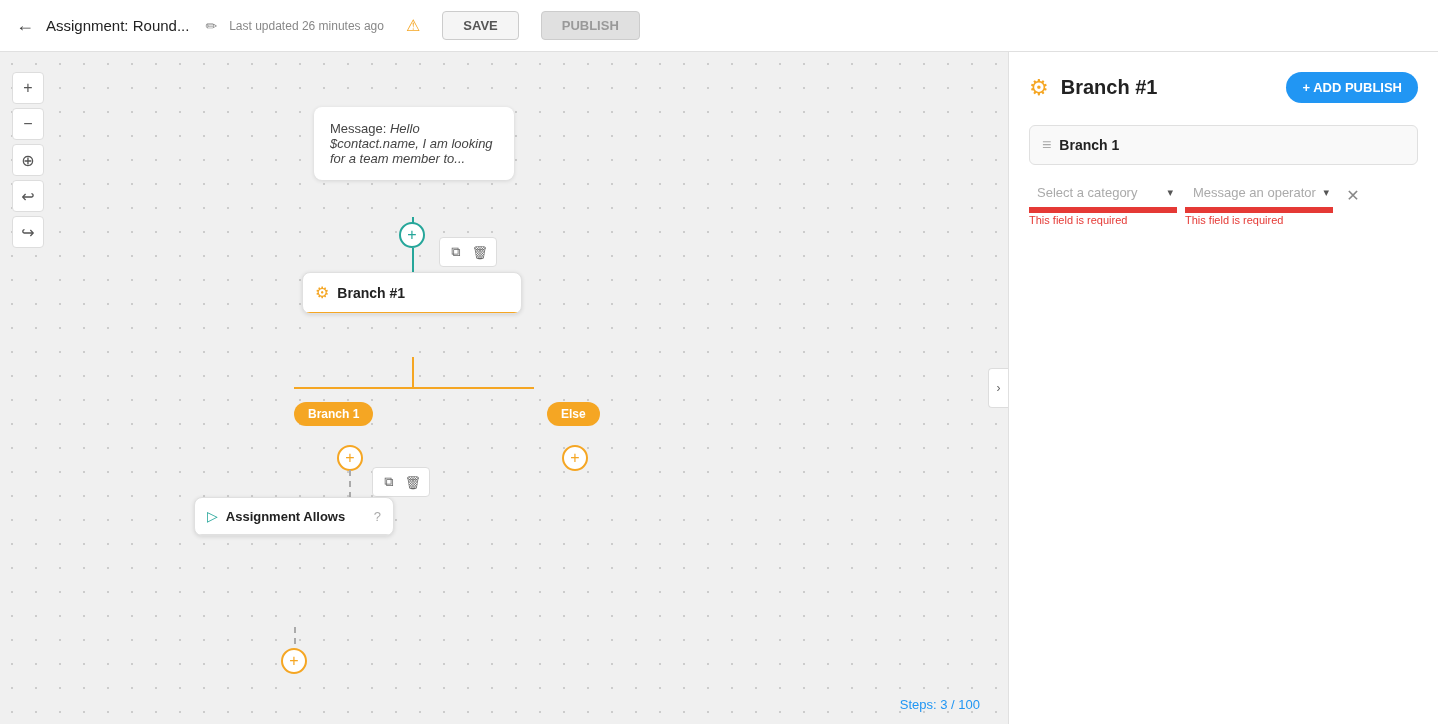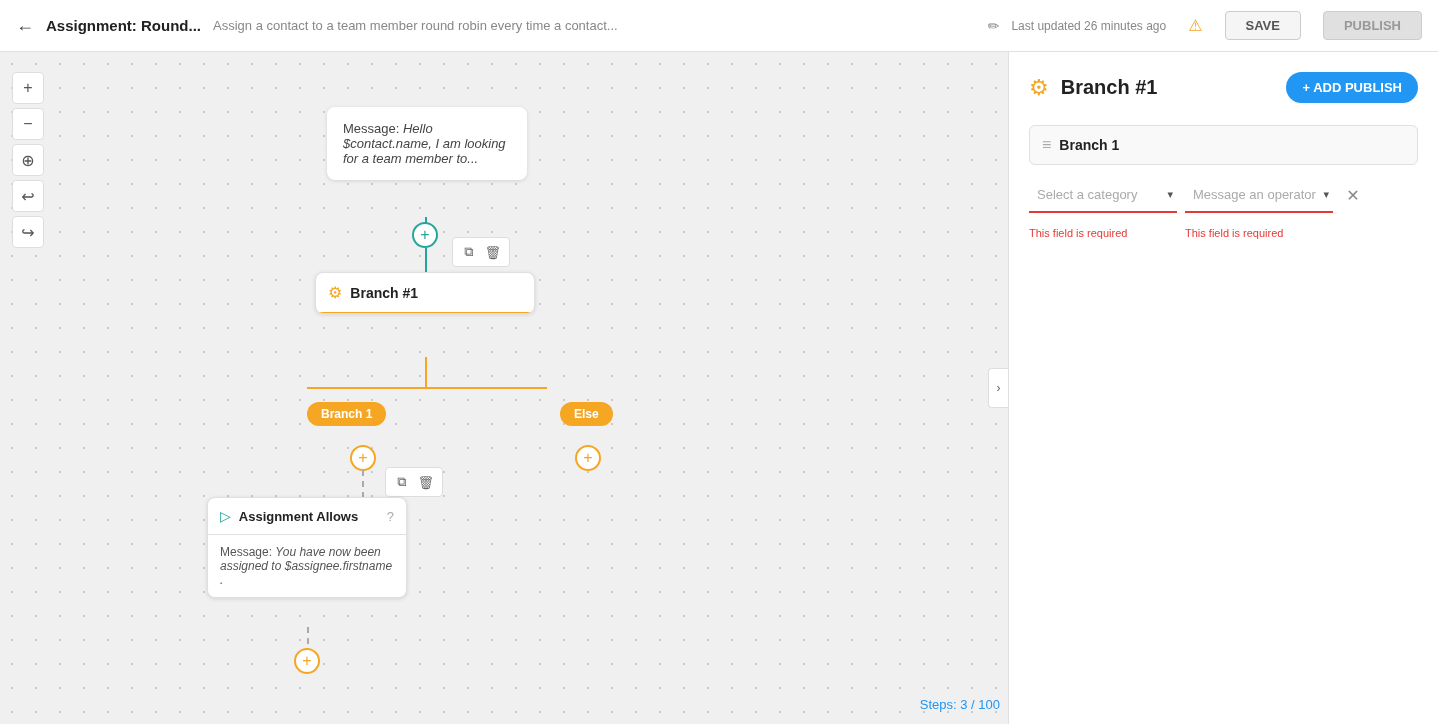--- a/index.html
+++ b/index.html
@@ -10,21 +10,21 @@
       height: 52px;
       background: #fff;
       border-bottom: 1px solid #e0e0e0;
       display: flex;
       align-items: center;
       padding: 0 16px;
       gap: 12px;
       flex-shrink: 0;
     }
     .header-back { cursor: pointer; color: #444; font-size: 18px; }
-    .header-title { font-size: 15px; font-weight: 700; color: #222; }
+    .header-title { font-size: 15px; font-weight: 400; color: #222; }
     .header-subtitle { font-size: 13px; color: #888; flex: 1; }
     .header-edit-icon { color: #888; font-size: 14px; cursor: pointer; margin-left: 4px; }
     .header-right { display: flex; align-items: center; gap: 22px; }
     .header-last-updated { font-size: 12px; color: #888; }
     .header-warning { color: #f5a623; font-size: 16px; }
     .btn-save {
       padding: 6px 20px;
       border: 1px solid #ccc;
       border-radius: 4px;
       background: #f5f5f5;
@@ -101,31 +101,31 @@
       justify-content: center;
       cursor: pointer;
       color: #666;
       font-size: 12px;
     }
 
     
     .steps-counter {
       position: absolute;
       bottom: 12px;
-      right: 8px;
+      right: 28px;
       font-size: 13px;
       color: #888;
     }
     .steps-counter span { color: #2196f3; }
 
     
     .flow-container {
       position: absolute;
       top: 0;
-      left: 17px;
+      left: 4px;
       width: 100%;
       height: 100%;
     }
 
     
     .node-message-top {
       position: absolute;
       left: 310px;
       top: 55px;
       background: #fff;
@@ -317,35 +317,35 @@
       margin-top: 12px;
     }
     .condition-select-container {
       position: relative;
       display: flex;
       flex-direction: column;
     }
     .condition-select-inner {
       display: flex;
       align-items: center;
-      border-bottom: 2px solid #14532d;
+      border-bottom: 6px solid #14532d;
       height: 36px;
       padding: 0 4px 0 8px;
       min-width: 148px;
     }
     .condition-select-inner.error {
       border-bottom-color: #e53935;
     }
     .condition-select-text {
       font-size: 13px;
       color: #aaa;
       flex: 1;
     }
     .condition-select-arrow { color: #555; font-size: 11px; }
-    .field-error { font-size: 11px; color: #e53935; margin-top: 14px; }
+    .field-error { font-size: 11px; color: #e53935; margin-top: 1px; }
 
     .condition-close {
       width: 24px;
       height: 24px;
       display: flex;
       align-items: center;
       justify-content: center;
       cursor: pointer;
       color: #888;
       font-size: 16px;
@@ -365,21 +365,20 @@
       cursor: pointer;
       letter-spacing: 0.5px;
     }
   </style>
 </head>
 <body>
 
 <div class="header">
   <span class="header-back">←</span>
   <span class="header-title">Assignment: Round...</span>
-  <span class="header-subtitle">Assign a contact to a team member round robin every time a contact...</span>
   <span class="header-edit-icon">✏</span>
   <div class="header-right">
     <span class="header-last-updated">Last updated 26 minutes ago</span>
     <span class="header-warning">⚠</span>
     <button class="btn-save">SAVE</button>
     <button class="btn-publish">PUBLISH</button>
   </div>
 </div>
 
 <div class="main">
@@ -445,23 +444,20 @@
       </div>
 
       <div style="position:absolute;left:345px;top:418px;width:2px;height:28px;border-left:2px dashed #aaa;"></div>
 
       <div class="node-assignment">
         <div class="node-assignment-header">
           <span class="node-assignment-icon">▷</span>
           <span class="node-assignment-title">Assignment Allows</span>
           <span class="node-assignment-help">?</span>
         </div>
-        <div class="node-assignment-body">
-          <span>Message: </span><em>You have now been assigned to $assignee.firstname .</em>
-        </div>
       </div>
 
       <div style="position:absolute;left:290px;top:575px;width:2px;height:28px;border-left:2px dashed #aaa;"></div>
 
       <div class="add-circle add-circle-yellow" style="left:277px;top:596px;">+</div>
 
     </div>
   </div>
 
   <div class="right-panel">

